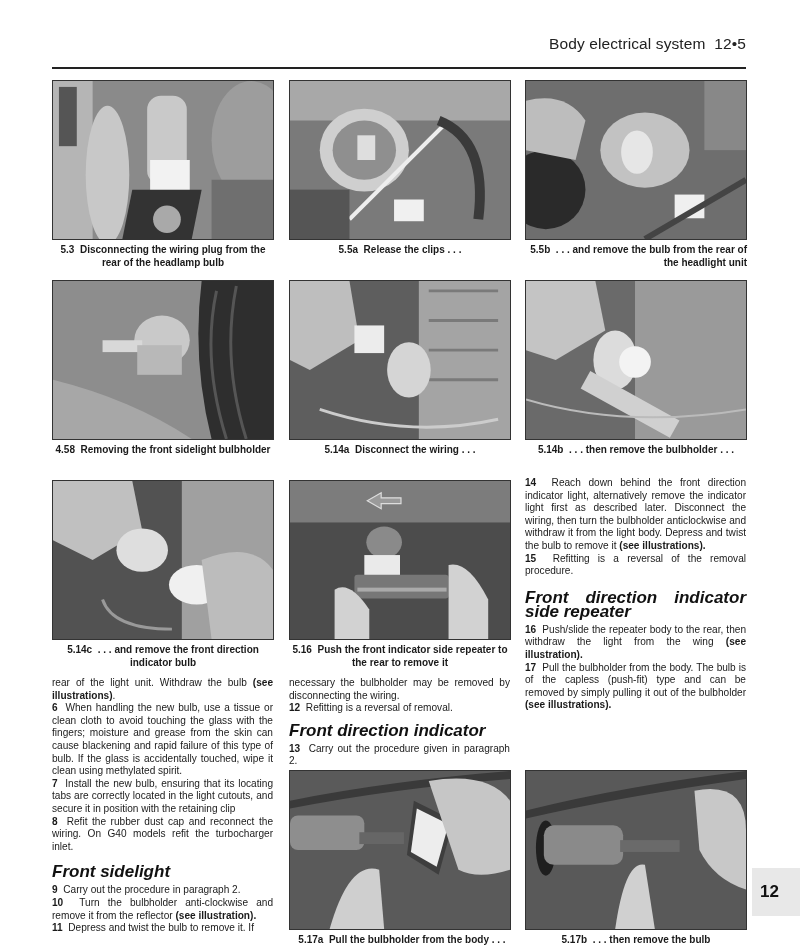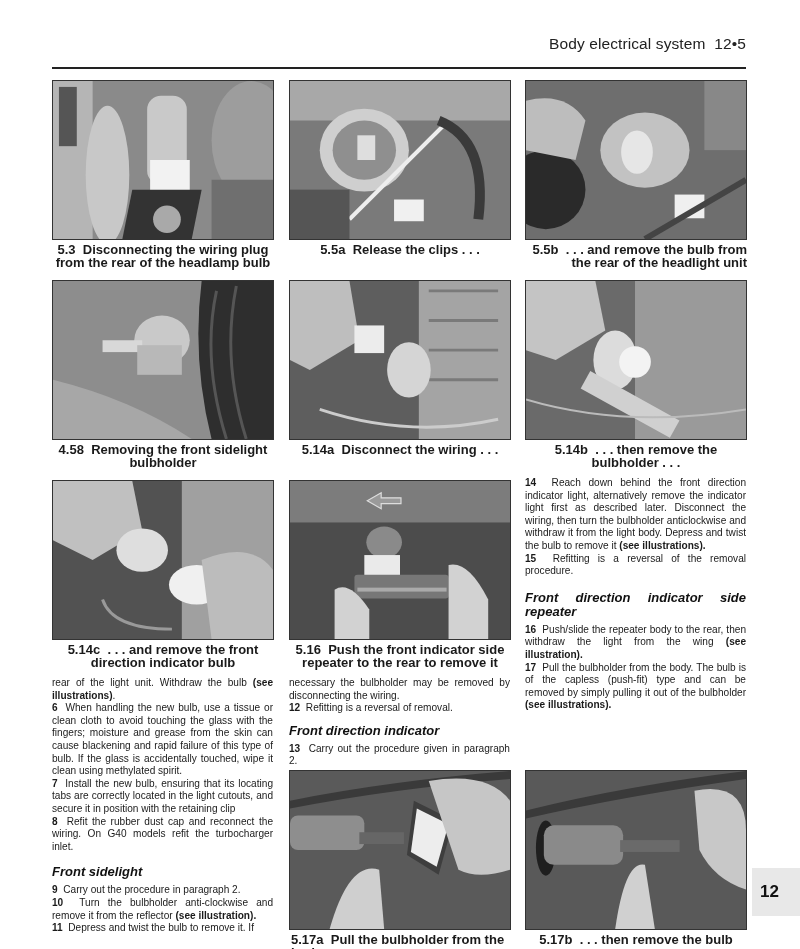--- a/index.html
+++ b/index.html
@@ -3,24 +3,24 @@
 <meta charset="utf-8">
 <style>
   html, body { margin:0; padding:0; }
   body { width:800px; height:949px; background:#ffffff; position:relative; overflow:hidden;
          font-family:"Liberation Sans", sans-serif; color:#1a1a1a; }
   .abs { position:absolute; }
   .header-title { right:54px; top:35px; font-size:15.5px; color:#222; letter-spacing:0.1px;text-align:right; }
   .header-rule { left:52px; top:67px; width:694px; height:2px; background:#222; }
   .photo { border:1px solid #333; overflow:hidden; box-sizing:border-box; }
   .photo svg { display:block; width:100%; height:100%; }
-  .caption { font-size:13px; font-weight:bold; text-align:center; line-height:12.5px; color:#1a1a1a; }
+  .caption { font-size:10px; font-weight:bold; text-align:center; line-height:12.5px; color:#1a1a1a; }
   .body-text { font-size:10.1px; line-height:12.6px; text-align:justify; color:#1a1a1a; }
   .body-text p { margin:0; }
-  .section-heading { font-size:13px; font-weight:bold; font-style:italic; line-height:14px; margin:10px 0 5px 0; color:#111; }
+  .section-heading { font-size:17px; font-weight:bold; font-style:italic; line-height:14px; margin:10px 0 5px 0; color:#111; }
   .chapter-tab { left:752px; top:868px; width:48px; height:48px; background:#e8e8e8; }
   .chapter-tab span { position:absolute; left:8px; top:14px; font-size:17px; font-weight:bold; color:#111; }
 </style>
 </head>
 <body>
 
 <div class="abs header-title">
   <span>Body electrical system</span>&nbsp;&nbsp;<span>12•5</span>
 </div>
 <div class="abs header-rule"></div>
@@ -195,21 +195,21 @@
     <rect width="222" height="160" fill="#595959"></rect>
     <path d="M0 40 Q100 15 222 0 L222 8 Q100 25 0 48Z" fill="#3a3a3a"></path>
     <ellipse cx="20" cy="78" rx="10" ry="28" fill="#1f1f1f"></ellipse>
     <rect x="18" y="55" width="80" height="40" rx="10" fill="#8a8a8a"></rect>
     <rect x="95" y="70" width="60" height="12" fill="#6a6a6a"></rect>
     <path d="M90 160 Q100 90 120 95 L130 160Z" fill="#d0d0d0"></path>
     <path d="M170 20 Q222 10 222 60 L222 120 Q190 110 175 80 Z" fill="#c8c8c8"></path>
   </svg>
 </div>
 
-<div class="abs caption" style="left:289px;top:934px;width:222px;text-align:left;padding-left:2px;">
+<div class="abs caption" style="left:289px;top:934px;width:222px;text-align:center;padding-left:2px;">
   <span>5.17a</span>&nbsp; <span>Pull the bulbholder from the body . . .</span>
 </div>
 <div class="abs caption" style="left:525px;top:934px;width:222px;">
   <span>5.17b</span>&nbsp; <span>. . . then remove the bulb</span>
 </div>
 
 <div class="abs chapter-tab">
   <span>12</span>
 </div>
 

